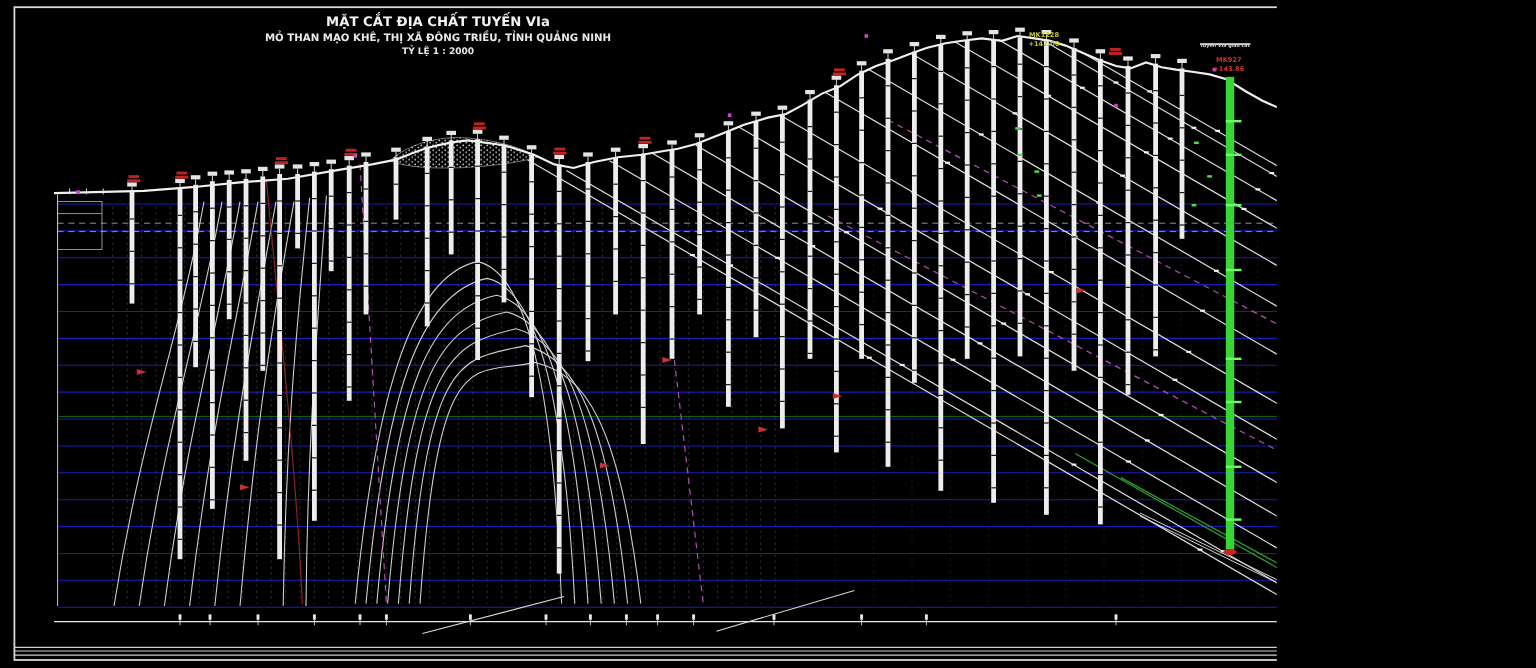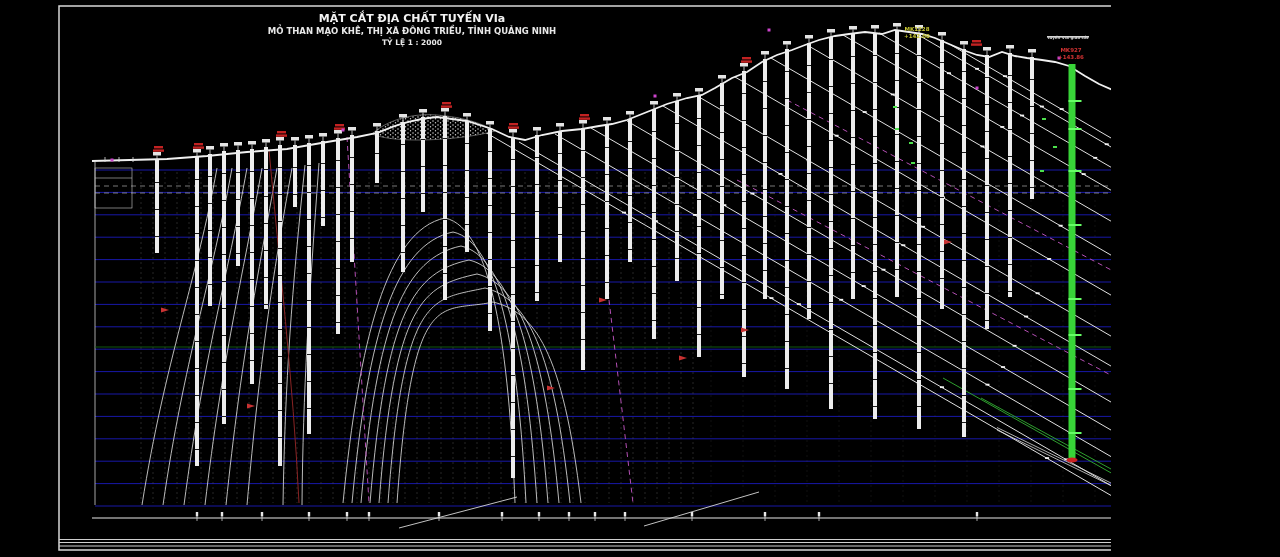--- a/index.html
+++ b/index.html
@@ -1,17 +1,17 @@
 <!DOCTYPE html>
 <html><head>
 <meta charset="utf-8">
 <style>
   html,body{margin:0;padding:0;background:#000;}
   #stage{position:relative;width:1064px;height:557px;background:#000;overflow:hidden;
-         font-family:"DejaVu Sans",sans-serif;margin-left:47px;}
+         font-family:"DejaVu Sans",sans-serif;}
   svg text{font-family:"DejaVu Sans",sans-serif;}
 </style>
 </head>
 <body>
 
 <div id="stage">
 <svg id="cad" width="1280" height="557" viewBox="0 0 1280 557">
   <defs>
     <pattern id="stip" width="5" height="4" patternUnits="userSpaceOnUse">
       <rect width="5" height="4" fill="#000"></rect>

